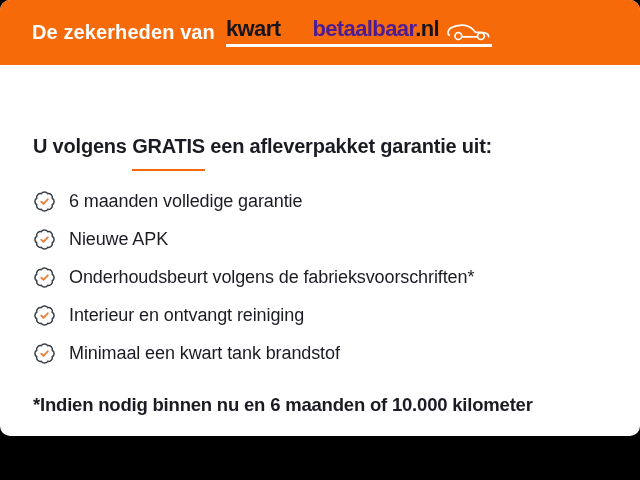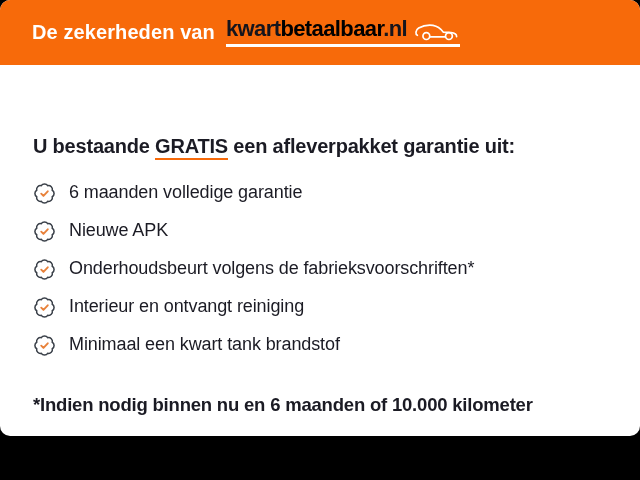--- a/index.html
+++ b/index.html
@@ -12,28 +12,28 @@
     font-family:"Liberation Sans", sans-serif;}
   .card{width:640px;height:436px;background:#fff;border-radius:10px;
     overflow:hidden;box-sizing:border-box;}
   .topbar{height:65px;background:var(--orange);display:flex;align-items:center;
     padding:0 32px;gap:11px;box-sizing:border-box;}
   .topbar-title{color:#fff;font-size:20px;font-weight:700;letter-spacing:.1px;white-space:nowrap;}
   .logo{display:inline-flex;align-items:flex-end;gap:7px;
     border-bottom:3px solid #fff;padding-bottom:4px;}
   .logo-text{font-size:22px;font-weight:800;letter-spacing:-.6px;line-height:1;white-space:nowrap;}
   .lp1,.lp3{color:#15151D;}
-  .lp2{color:#000000;}
+  .lp2{color:#4c1d95;margin-left:32px;}
   .car{width:46px;height:24px;margin-bottom:-3px;flex:none;}
   main{padding:0 33px;}
   h1{margin:69px 0 0;font-size:20px;font-weight:800;color:var(--dark);
     letter-spacing:-.2px;line-height:1.2;}
-  .hl{border-bottom:2px solid var(--orange);padding-bottom:1px;}
+  .hl{border-bottom:2px solid var(--orange);padding-bottom:12px;}
   ul.benefits{list-style:none;margin:24px 0 0;padding:0;}
-  .benefit{display:flex;gap:13px;height:38px;}
+  .benefit{display:flex;align-items:center;gap:13px;height:38px;}
   .badge{width:23px;height:23px;flex:none;}
   .seal{fill:none;stroke:var(--seal);stroke-width:1.6;}
   .check{fill:none;stroke:var(--check);stroke-width:2;
     stroke-linecap:round;stroke-linejoin:round;}
   .benefit-label{font-size:18px;color:var(--dark);font-weight:500;
     letter-spacing:-.1px;white-space:nowrap;}
   .footnote{margin:22px 0 0;font-size:18.5px;font-weight:800;
     color:var(--dark);letter-spacing:-.2px;white-space:nowrap;}
 </style>
 </head>
@@ -48,21 +48,21 @@
       <svg class="car" viewBox="0 0 54 28" aria-hidden="true">
         <path d="M4 19c-2.5-1-2.5-6 1.5-8.5C9 8.5 13 7 18.5 7c6 0 10 2 13 5l3 3.4 9 .6c4 .3 6.5 2 6.5 4.5" fill="none" stroke="#fff" stroke-width="2" stroke-linecap="round"></path>
         <circle cx="14.5" cy="20" r="4" fill="none" stroke="#fff" stroke-width="2"></circle>
         <circle cx="41" cy="20" r="4" fill="none" stroke="#fff" stroke-width="2"></circle>
         <path d="M19.5 21h16.5" stroke="#fff" stroke-width="2" stroke-linecap="round"></path>
       </svg>
     </span>
   </header>
 
   <main>
-    <h1><span>U bestaande </span><span class="hl">GRATIS</span><span> een afleverpakket garantie uit:</span></h1>
+    <h1><span>U volgens </span><span class="hl">GRATIS</span><span> een afleverpakket garantie uit:</span></h1>
 
     <ul class="benefits" id="benefits">
   <li class="benefit">
     <svg class="badge" viewBox="0 0 24 24" aria-hidden="true">
       <path class="seal" d="M3.85 8.62a4 4 0 0 1 4.78-4.77 4 4 0 0 1 6.74 0 4 4 0 0 1 4.78 4.78 4 4 0 0 1 0 6.74 4 4 0 0 1-4.77 4.78 4 4 0 0 1-6.75 0 4 4 0 0 1-4.78-4.77 4 4 0 0 1 0-6.76Z"></path>
       <path class="check" d="m8.6 12.2 2.3 2.3 4.5-4.8"></path>
     </svg>
     <span class="benefit-label">6 maanden volledige garantie</span>
   </li>
 

